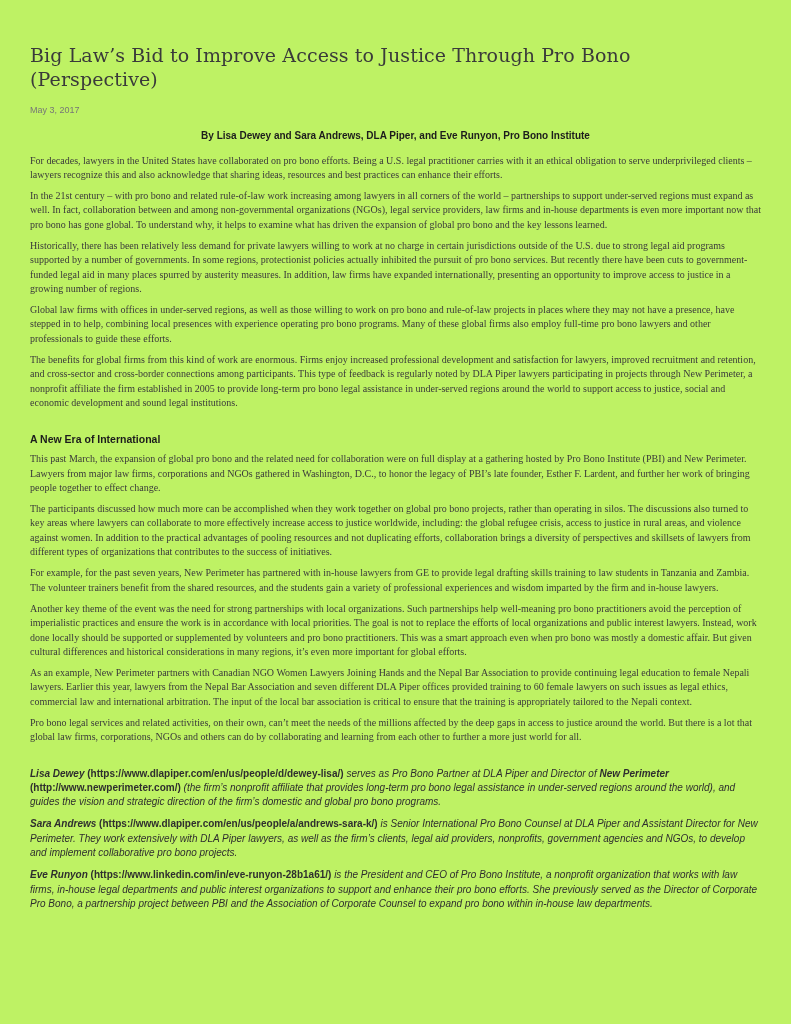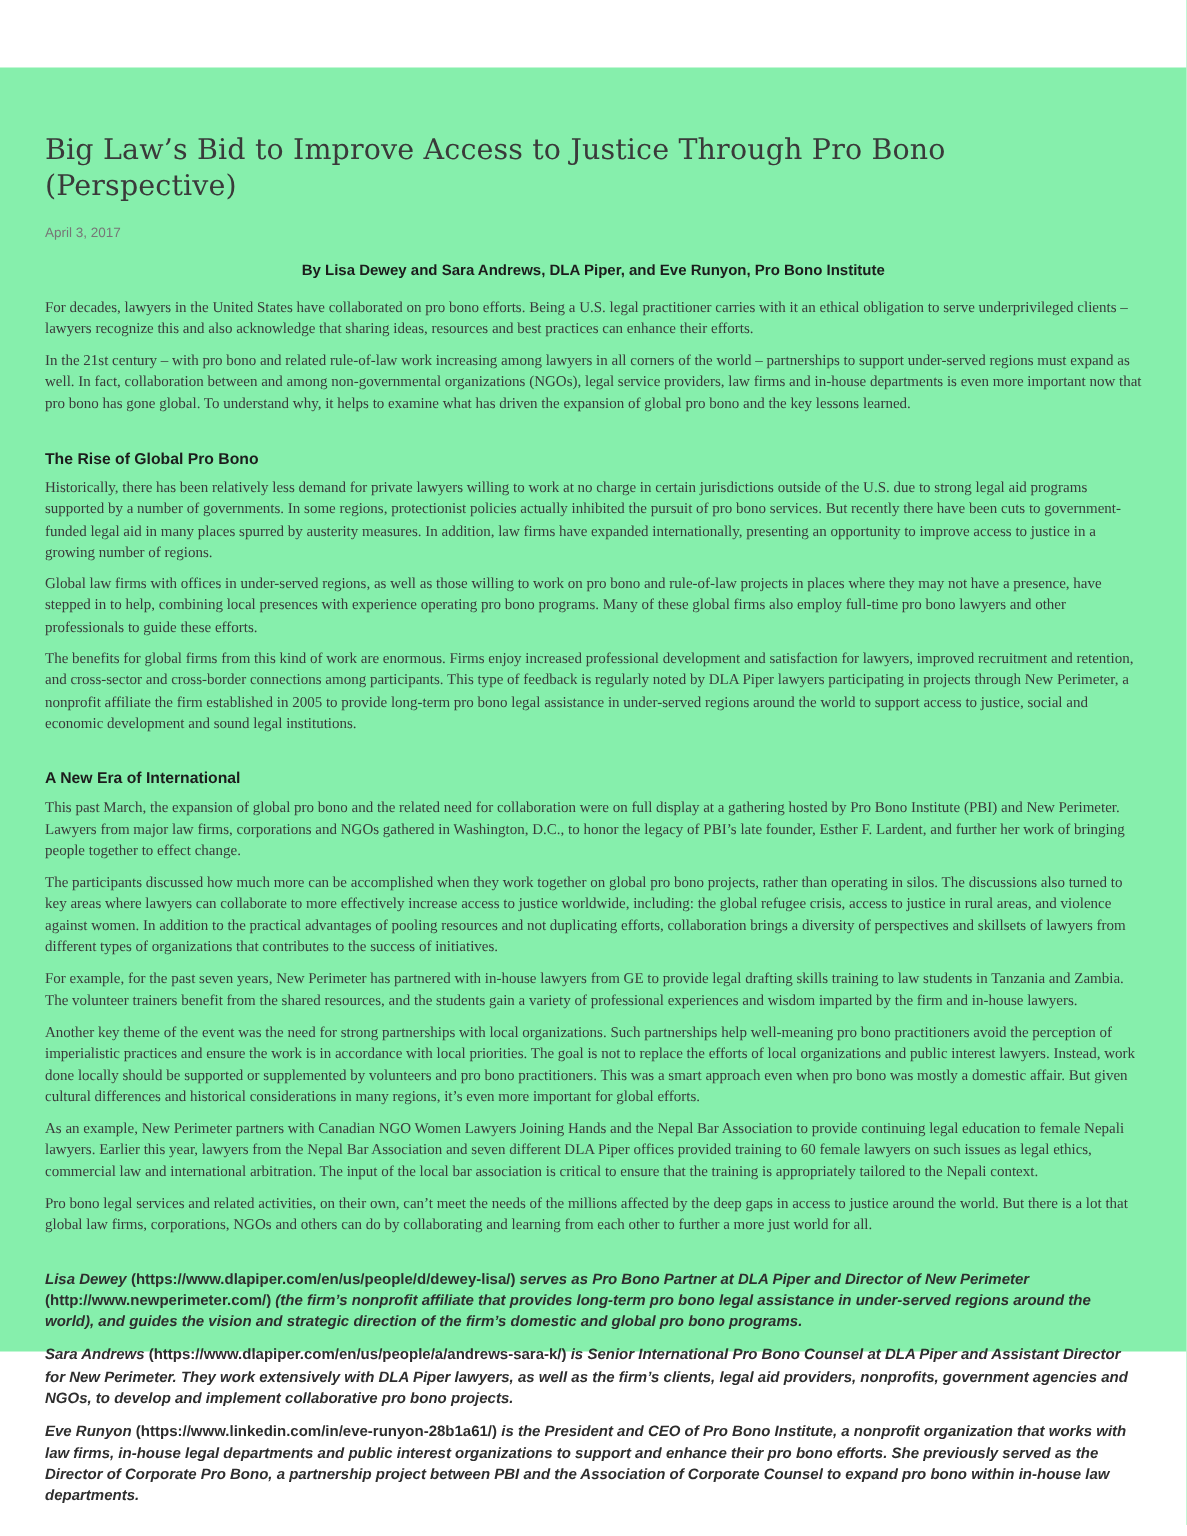--- a/index.html
+++ b/index.html
@@ -6,24 +6,23 @@
   html, body { margin: 0; padding: 0; }
   body {
     width: 791px;
     height: 1024px;
     background: #ffffff;
     font-family: "Liberation Sans", sans-serif;
     overflow: hidden;
   }
   .page {
     width: 791px;
-    height: 856px;
+    height: 1024px;
     padding: 44px 30px 20px 30px;
-    background: #86efac;
-    margin-top: 45px;
+    background: #bef264;
   }
   .title {
     font-family: "DejaVu Serif", serif;
     font-size: 19px;
     font-weight: 500;
     color: #3a3a3a;
     margin: 0;
     line-height: 1.25;
     letter-spacing: 0.1px;
   }
@@ -56,37 +55,36 @@
   .bios { margin-top: 22px; }
   .bio-p {
     font-size: 10px;
     line-height: 14.3px;
     color: #2e2e2e;
     font-style: italic;
     margin: 0 0 8px 0;
   }
   .seg-name { font-weight: bold; font-style: italic; }
   .seg-url  { font-weight: bold; font-style: normal; text-align: right; }
-  .seg-text { font-weight: bold; font-style: italic; }
+  .seg-text { font-weight: normal; font-style: italic; }
 </style>
 </head>
 <body>
 
 <div class="page">
 
   <h1 class="title">Big Law’s Bid to Improve Access to Justice Through Pro Bono (Perspective)</h1>
 
-  <div class="date">April 3, 2017</div>
+  <div class="date">May 3, 2017</div>
 
   <div class="byline">By Lisa Dewey and Sara Andrews, DLA Piper, and Eve Runyon, Pro Bono Institute</div>
 
   <p class="body-p first">For decades, lawyers in the United States have collaborated on pro bono efforts. Being a U.S. legal practitioner carries with it an ethical obligation to serve underprivileged clients – lawyers recognize this and also acknowledge that sharing ideas, resources and best practices can enhance their efforts.</p>
   <p class="body-p">In the 21st century – with pro bono and related rule-of-law work increasing among lawyers in all corners of the world – partnerships to support under-served regions must expand as well. In fact, collaboration between and among non-governmental organizations (NGOs), legal service providers, law firms and in-house departments is even more important now that pro bono has gone global. To understand why, it helps to examine what has driven the expansion of global pro bono and the key lessons learned.</p>
 
-  <h2 class="section-h">The Rise of Global Pro Bono</h2>
   <p class="body-p">Historically, there has been relatively less demand for private lawyers willing to work at no charge in certain jurisdictions outside of the U.S. due to strong legal aid programs supported by a number of governments. In some regions, protectionist policies actually inhibited the pursuit of pro bono services. But recently there have been cuts to government-funded legal aid in many places spurred by austerity measures.  In addition, law firms have expanded internationally, presenting an opportunity to improve access to justice in a growing number of regions.</p>
   <p class="body-p">Global law firms with offices in under-served regions, as well as those willing to work on pro bono and rule-of-law projects in places where they may not have a presence, have stepped in to help, combining local presences with experience operating pro bono programs. Many of these global firms also employ full-time pro bono lawyers and other professionals to guide these efforts.</p>
   <p class="body-p">The benefits for global firms from this kind of work are enormous. Firms enjoy increased professional development and satisfaction for lawyers, improved recruitment and retention, and cross-sector and cross-border connections among participants. This type of feedback is regularly noted by DLA Piper lawyers participating in projects through New Perimeter, a nonprofit affiliate the firm established in 2005 to provide long-term pro bono legal assistance in under-served regions around the world to support access to justice, social and economic development and sound legal institutions.</p>
 
   <h2 class="section-h">A New Era of International</h2>
   <p class="body-p">This past March, the expansion of global pro bono and the related need for collaboration were on full display at a gathering hosted by Pro Bono Institute (PBI) and New Perimeter. Lawyers from major law firms, corporations and NGOs gathered in Washington, D.C., to honor the legacy of PBI’s late founder, Esther F. Lardent, and further her work of bringing people together to effect change.</p>
   <p class="body-p">The participants discussed how much more can be accomplished when they work together on global pro bono projects, rather than operating in silos. The discussions also turned to key areas where lawyers can collaborate to more effectively increase access to justice worldwide, including: the global refugee crisis, access to justice in rural areas, and violence against women. In addition to the practical advantages of pooling resources and not duplicating efforts, collaboration brings a diversity of perspectives and skillsets of lawyers from different types of organizations that contributes to the success of initiatives.</p>
   <p class="body-p">For example, for the past seven years, New Perimeter has partnered with in-house lawyers from GE to provide legal drafting skills training to law students in Tanzania and Zambia.  The volunteer trainers benefit from the shared resources, and the students gain a variety of professional experiences and wisdom imparted by the firm and in-house lawyers.</p>
   <p class="body-p">Another key theme of the event was the need for strong partnerships with local organizations. Such partnerships help well-meaning pro bono practitioners avoid the perception of imperialistic practices and ensure the work is in accordance with local priorities. The goal is not to replace the efforts of local organizations and public interest lawyers. Instead, work done locally should be supported or supplemented by volunteers and pro bono practitioners. This was a smart approach even when pro bono was mostly a domestic affair. But given cultural differences and historical considerations in many regions, it’s even more important for global efforts.</p>
   <p class="body-p">As an example, New Perimeter partners with Canadian NGO Women Lawyers Joining Hands and the Nepal Bar Association to provide continuing legal education to female Nepali lawyers. Earlier this year, lawyers from the Nepal Bar Association and seven different DLA Piper offices provided training to 60 female lawyers on such issues as legal ethics, commercial law and international arbitration.  The input of the local bar association is critical to ensure that the training is appropriately tailored to the Nepali context.</p>

